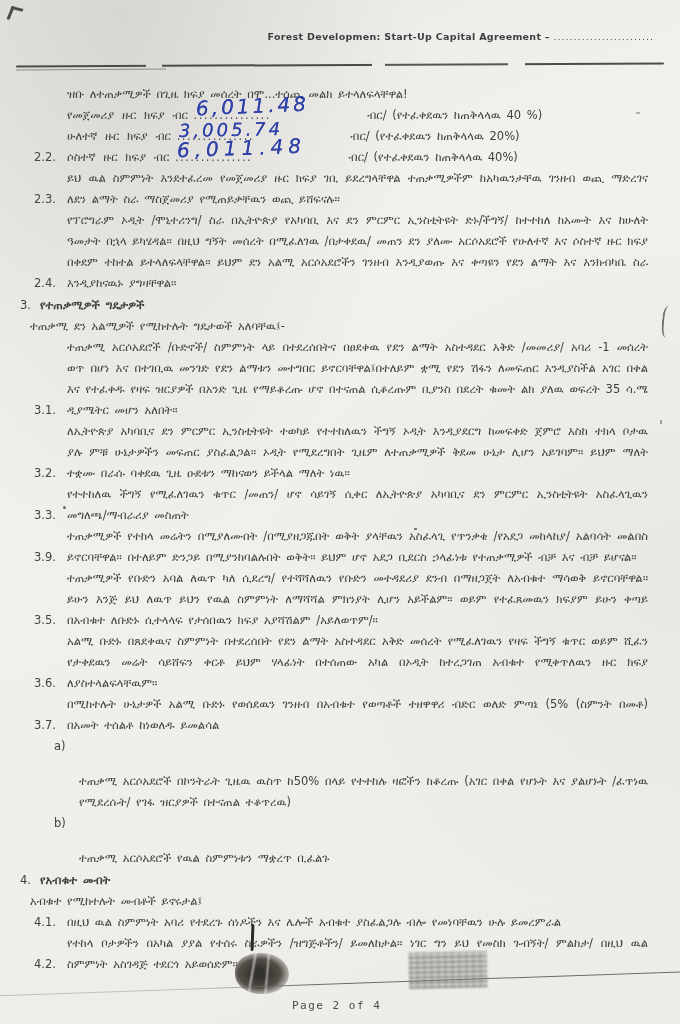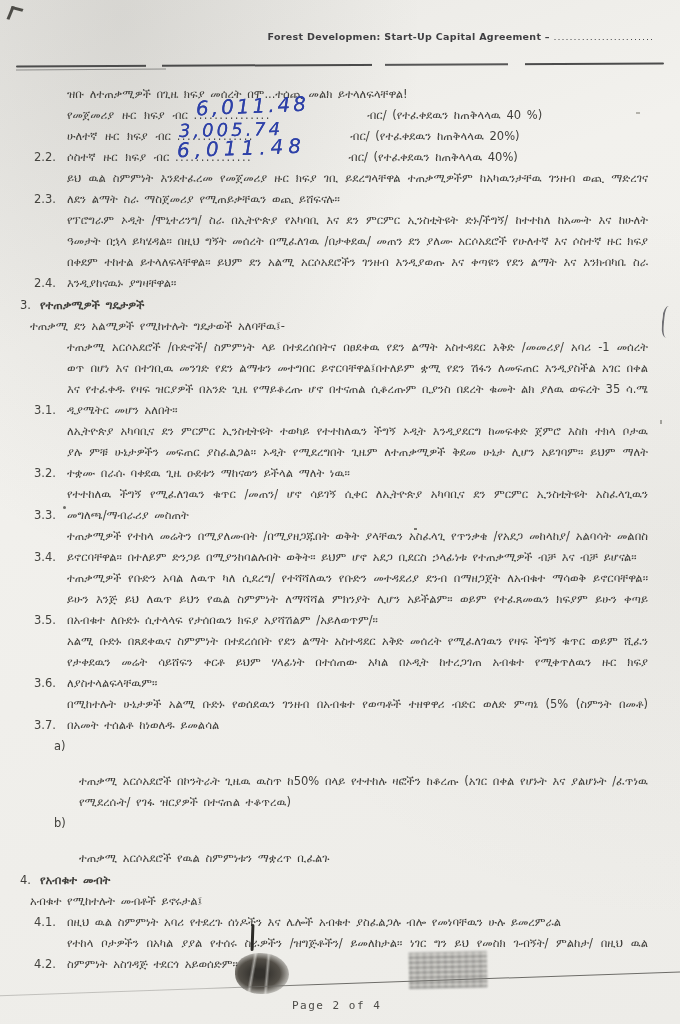--- a/index.html
+++ b/index.html
@@ -147,21 +147,21 @@
       <span class="cnum">3.2.</span>
       <span class="cbody">ለኢትዮጵያ አካባቢና ደን ምርምር ኢንስቲትዩት ተወካይ የተተከለዉን ችግኝ ኦዲት እንዲያደርግ ከመፍቀድ ጀምሮ እስከ ተክላ ቦታዉ ያሉ ምቹ ሁኔታዎችን መፍጠር ያስፈልጋል። ኦዲት የሚደረግበት ጊዜም ለተጠቃሚዎች ቅደመ ሁኔታ ሊሆን አይገባም። ይህም ማለት ተቋሙ በራሱ ባቀደዉ ጊዜ ዑደቱን ማከናወን ይችላል ማለት ነዉ።</span>
     </div>
 
     <div class="clause">
       <span class="cnum">3.3.</span>
       <span class="cbody">የተተከለዉ ችግኝ የሚፈለገዉን ቁጥር /መጠን/ ሆኖ ሳይገኝ ሲቀር ለኢትዮጵያ አካባቢና ደን ምርምር ኢንስቲትዩት አስፈላጊዉን መግለጫ/ማብራሪያ መስጠት</span>
     </div>
 
     <div class="clause">
-      <span class="cnum">3.4.</span>
+      <span class="cnum">3.9.</span>
       <span class="cbody">ተጠቃሚዎች የተከላ መሬትን በሚያለሙበት /በሚያዘጋጁበት ወቅት ያላቸዉን አስፈላጊ የጥንቃቄ /የአደጋ መከላከያ/ አልባሳት መልበስ ይኖርባቸዋል። በተለይም ድንጋይ በሚያንከባልሉበት ወቅት። ይህም ሆኖ አደጋ ቢደርስ ኃላፊነቱ የተጠቃሚዎች ብቻ እና ብቻ ይሆናል።</span>
     </div>
 
     <div class="clause">
       <span class="cnum">3.5.</span>
       <span class="cbody">ተጠቃሚዎች የቡድን አባል ለዉጥ ካለ ሲደረግ/ የተሻሻለዉን የቡድን መተዳደሪያ ደንብ በማዘጋጀት ለአብቁተ ማሳወቅ ይኖርባቸዋል። ይሁን እንጅ ይህ ለዉጥ ይህን የዉል ስምምነት ለማሻሻል ምክንያት ሊሆን አይችልም። ወይም የተፈጸመዉን ክፍያም ይሁን ቀጣይ በአብቁተ ለቡድኑ ሲተላላፍ የታሰበዉን ክፍያ አያሻሽልም /አይለወጥም/።</span>
     </div>
 
     <div class="clause">
       <span class="cnum">3.6.</span>

